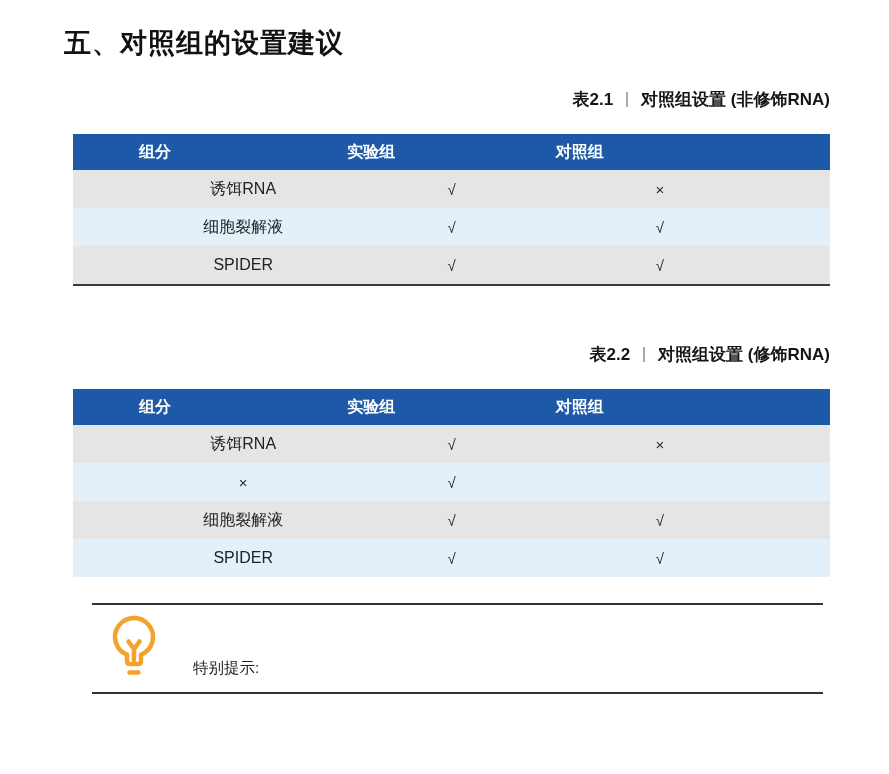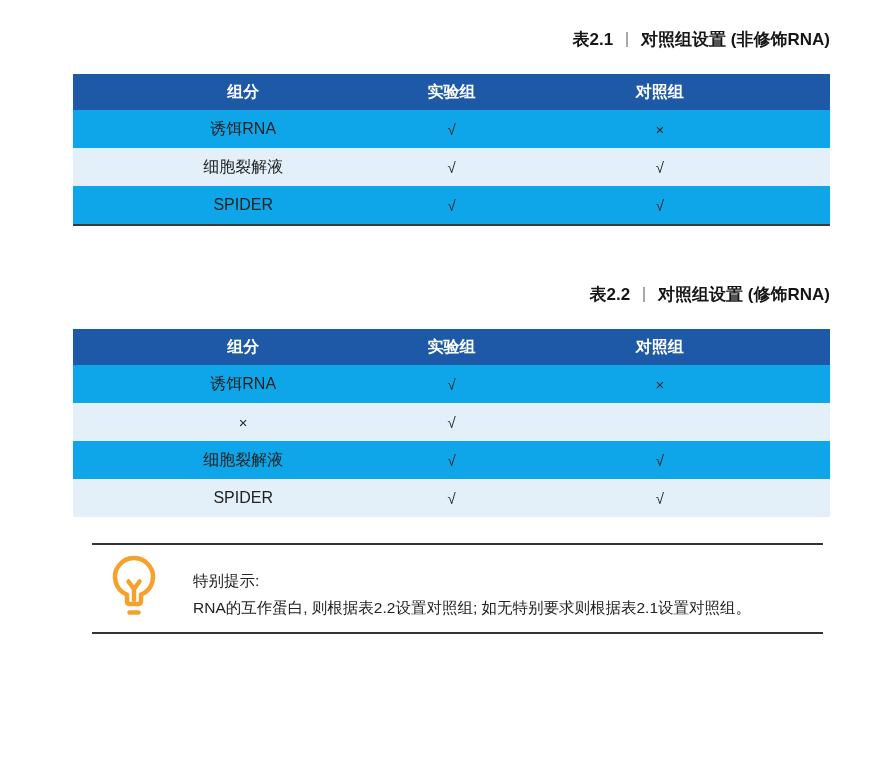--- a/index.html
+++ b/index.html
@@ -33,25 +33,25 @@
     background:#a9a9a9; margin:0 13px; vertical-align:-2px;
   }
 
   .data-table { margin-top:23px; }
   .data-table.bordered { border-bottom:2px solid #3a3a3a; }
   .t-head {
     display:grid; grid-template-columns:repeat(3,1fr); padding:0 66px;
     background:var(--header-blue); height:36px; align-items:center;
   }
   .t-head .cell {
-    text-align:center; color:#ffffff; font-weight:700; font-size:16px;
+    text-align:left; color:#ffffff; font-weight:700; font-size:16px;
   }
   .t-row {
     display:grid; grid-template-columns:repeat(3,1fr); padding:0 66px;
-    height:38px; align-items:center; background:#0ea5e9;
+    height:38px; align-items:center; background:#e5e5e5;
   }
   .t-row.alt { background:var(--row-blue); }
   .t-row .cell { text-align:center; font-size:16px; color:#222222; }
   .t-row .cell.mark { font-size:15px; color:#2a2a2a; }
 
   .tip {
     margin:26px 0 0 92px; width:731px;
     border-top:2px solid var(--dark-line);
     border-bottom:2px solid var(--dark-line);
     padding:8px 0 11px 0;
@@ -62,20 +62,21 @@
     display:flex; align-items:center; justify-content:center;
   }
   .tip-text { margin-left:17px; }
   .tip-line { font-size:15.5px; line-height:27px; color:#222222; }
 </style>
 </head>
 <body style="--header-blue: #1E59A8; --row-blue: #E3F0FA; --accent-orange: #F5A12C; --dark-line: #333333;">
 
 <div class="page">
 
+  <h1 class="doc-title">五、对照组的设置建议</h1>
 
   <div class="section">
     <div class="caption caption-1">
       <span class="cap-prefix">表2.1</span><span class="cap-sep"></span><span class="cap-text">对照组设置 (非修饰RNA)</span>
     </div>
     <div class="data-table bordered" data-table="0">
         <div class="t-head">
           <div class="cell">组分</div>
           <div class="cell">实验组</div>
           <div class="cell">对照组</div>
@@ -135,17 +136,16 @@
       <svg width="52" height="68" viewBox="0 0 52 68">
         <g fill="none" stroke="#F5A12C" stroke-width="4.5" stroke-linecap="round" stroke-linejoin="round">
           <path d="M 19 41.66 A 19 19 0 1 1 33 41.66 L 33 48 Q 33 51 30 51 L 22 51 Q 19 51 19 48 Z"></path>
           <path d="M 26 47 V 36 M 26 36 L 20.5 28.5 M 26 36 L 31.5 28.5"></path>
           <path d="M 21.5 59.5 H 30.5"></path>
         </g>
       </svg>
     </div>
     <div class="tip-text">
       <div class="tip-line">特别提示:</div>
-      <div class="tip-line">RNA的互作蛋白, 则根据表2.2设置对照组; 如无特别要求则根据表2.1设置对照组。</div>
     </div>
   </div>
 
 </div>
 
 </body></html>

